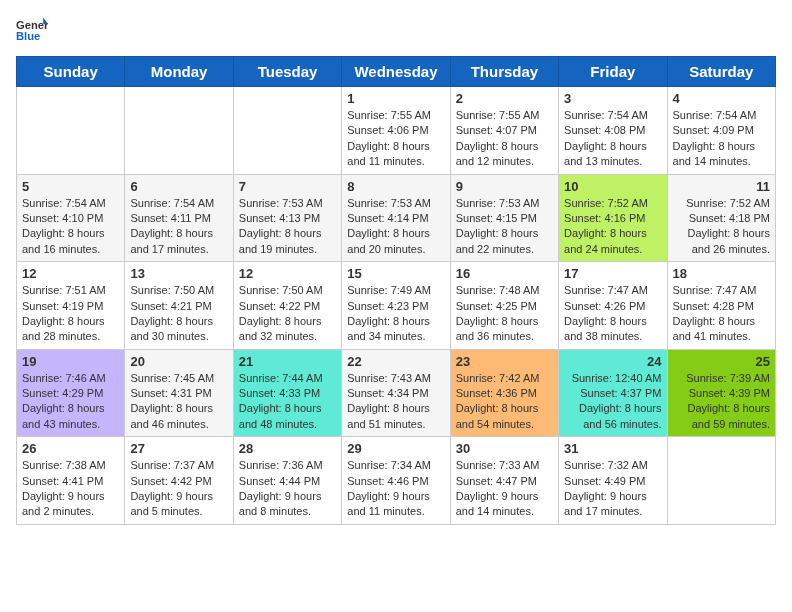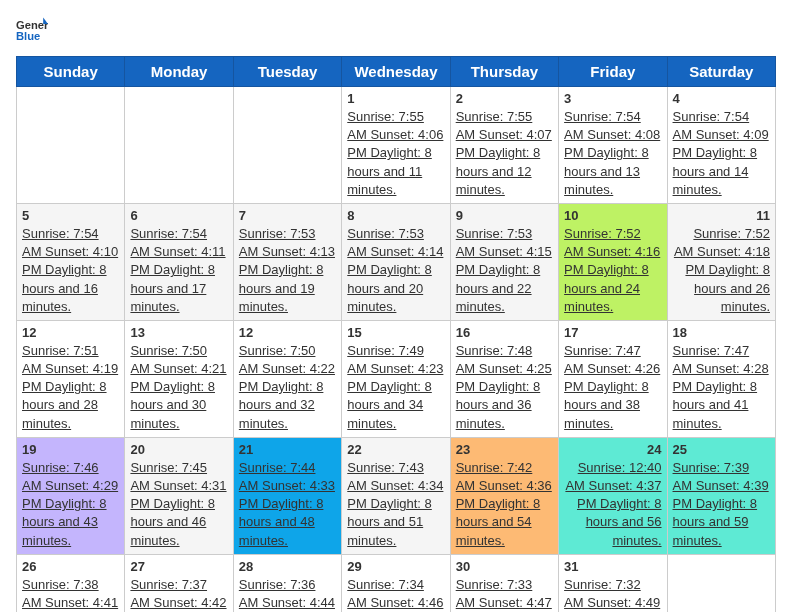--- a/index.html
+++ b/index.html
@@ -62,24 +62,23 @@
     .calendar tr:nth-child(even) td {
       background: #f5f5f5;
     }
     .day-number {
       font-size: 13px;
       font-weight: bold;
       color: #333;
       margin-bottom: 2px;
     }
     .day-info {
-      font-size: 13px;
+      font-size: 11px;
       color: #333;
       line-height: 1.4;
-      text-decoration: underline;
     }
     .empty-cell {
       background: #fff !important;
     }
   </style>
 </head>
 <body>
 
 <div class="header">
   <div class="logo">
@@ -231,21 +230,21 @@
           <div class="day-info">Sunrise: 7:46 AM
 Sunset: 4:29 PM
 Daylight: 8 hours and 43 minutes.</div>
         </td>
         <td style="background: rgb(245, 245, 245);">
           <div class="day-number">20</div>
           <div class="day-info">Sunrise: 7:45 AM
 Sunset: 4:31 PM
 Daylight: 8 hours and 46 minutes.</div>
         </td>
-        <td style="background: #0ea5e9;">
+        <td style="background: #5eead4;">
           <div class="day-number">21</div>
           <div class="day-info">Sunrise: 7:44 AM
 Sunset: 4:33 PM
 Daylight: 8 hours and 48 minutes.</div>
         </td>
         <td style="background: rgb(245, 245, 245); margin-left: 20px;">
           <div class="day-number">22</div>
           <div class="day-info">Sunrise: 7:43 AM
 Sunset: 4:34 PM
 Daylight: 8 hours and 51 minutes.</div>
@@ -255,21 +254,21 @@
           <div class="day-info">Sunrise: 7:42 AM
 Sunset: 4:36 PM
 Daylight: 8 hours and 54 minutes.</div>
         </td>
         <td style="background: #5eead4; text-align: right;">
           <div class="day-number">24</div>
           <div class="day-info">Sunrise: 12:40 AM
 Sunset: 4:37 PM
 Daylight: 8 hours and 56 minutes.</div>
         </td>
-        <td style="background: #5eead4;">
+        <td style="background: #84cc16; text-align: right;">
           <div class="day-number">25</div>
           <div class="day-info">Sunrise: 7:39 AM
 Sunset: 4:39 PM
 Daylight: 8 hours and 59 minutes.</div>
         </td>
       </tr>
       <tr>
         <td>
           <div class="day-number">26</div>
           <div class="day-info">Sunrise: 7:38 AM

